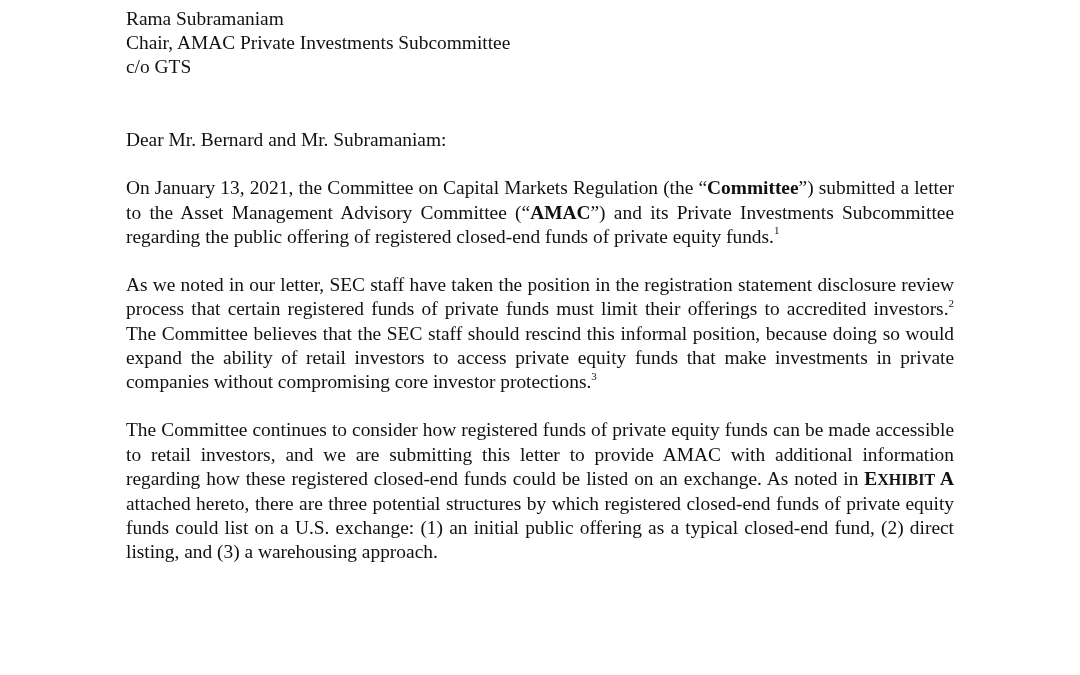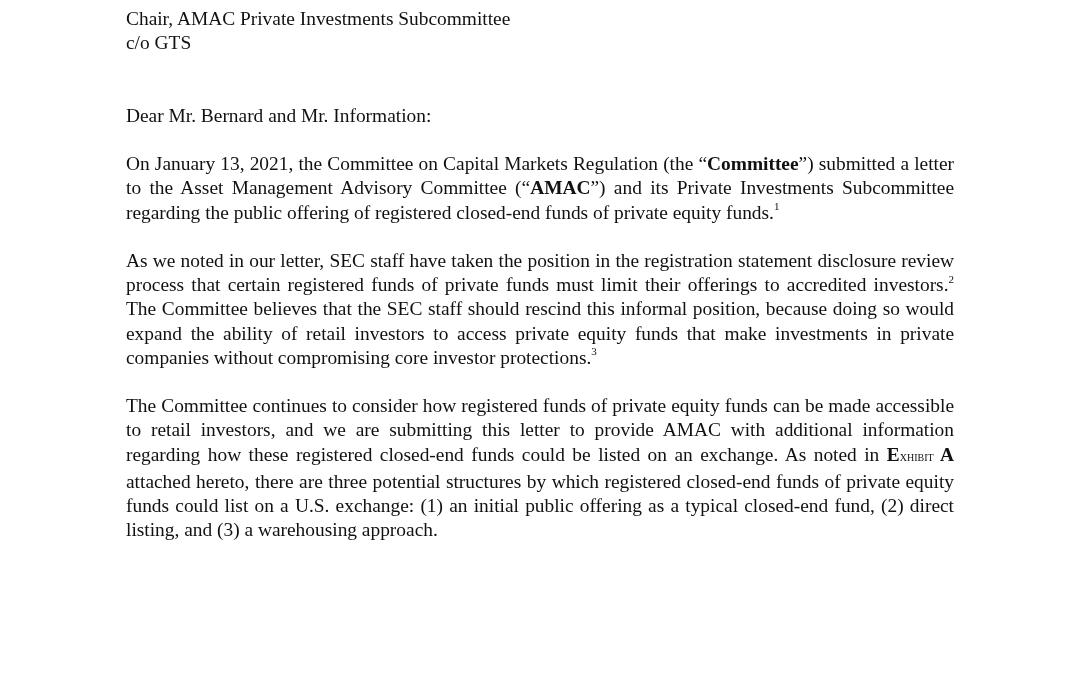--- a/index.html
+++ b/index.html
@@ -5,32 +5,33 @@
   html, body { margin:0; padding:0; background:#ffffff; }
   body { width:1080px; height:675px; overflow:hidden; position:relative; }
   .page { position:absolute; left:126px; top:7px; width:828px;
     font-family:"Liberation Serif", "DejaVu Serif", serif; font-size:19.4px; line-height:24.2px; color:#111; }
   .line { display:block; white-space:nowrap; }
   .para { text-align:justify; text-align-last:left; margin:0; }
   .gap { height:24.2px; }
   sup { font-size:11px; line-height:0; vertical-align:super; position:relative; top:-1px; }
   b { font-weight:bold; }
   .sc-big { font-weight:bold; }
-  .sc-small { font-weight:normal; font-size:10px;margin-top:24px; }
+  .sc-small { font-weight:bold; font-size:16px;margin-top:24px; }
 </style>
 </head>
 <body>
 
 <div class="page">
   <div>
+    <span class="line">Rama Subramaniam</span>
     <span class="line">Chair, AMAC Private Investments Subcommittee</span>
     <span class="line">c/o GTS</span>
   </div>
   <div class="gap"></div>
   <div class="gap"></div>
-  <span class="line">Dear Mr. Bernard and Mr. Information:</span>
+  <span class="line">Dear Mr. Bernard and Mr. Subramaniam:</span>
   <div class="gap"></div>
   <p class="para"><span>On January 13, 2021, the Committee on Capital Markets Regulation (the “</span><b>Committee</b><span>”) submitted a letter to the Asset Management Advisory Committee (“</span><b>AMAC</b><span>”) and its Private Investments Subcommittee regarding the public offering of registered closed-end funds of private equity funds.</span><sup>1</sup></p>
   <div class="gap"></div>
   <p class="para"><span>As we noted in our letter, SEC staff have taken the position in the registration statement disclosure review process that certain registered funds of private funds must limit their offerings to accredited investors.</span><sup>2</sup><span> The Committee believes that the SEC staff should rescind this informal position, because doing so would expand the ability of retail investors to access private equity funds that make investments in private companies without compromising core investor protections.</span><sup>3</sup></p>
   <div class="gap"></div>
   <p class="para"><span>The Committee continues to consider how registered funds of private equity funds can be made accessible to retail investors, and we are submitting this letter to provide AMAC with additional information regarding how these registered closed-end funds could be listed on an exchange. As noted in </span><span><span class="sc-big">E</span><span class="sc-small">XHIBIT</span><span class="sc-big"> A</span></span><span> attached hereto, there are three potential structures by which registered closed-end funds of private equity funds could list on a U.S. exchange: (1) an initial public offering as a typical closed-end fund, (2) direct listing, and (3) a warehousing approach.</span></p>
 </div>
 
 </body></html>

